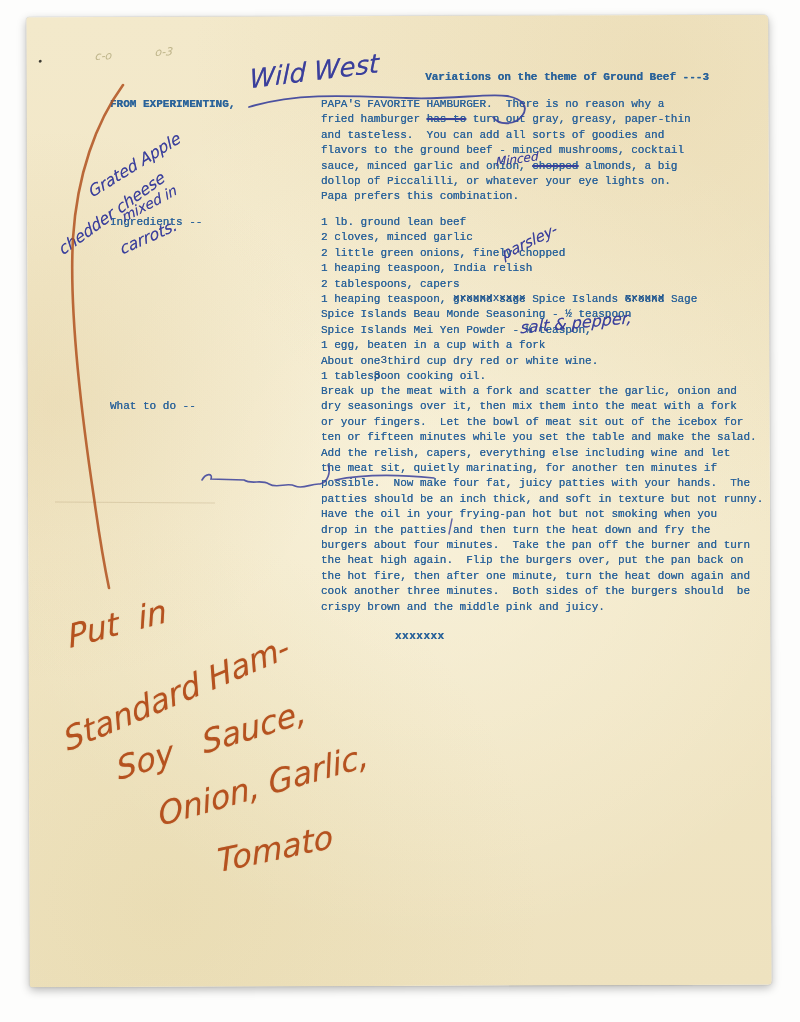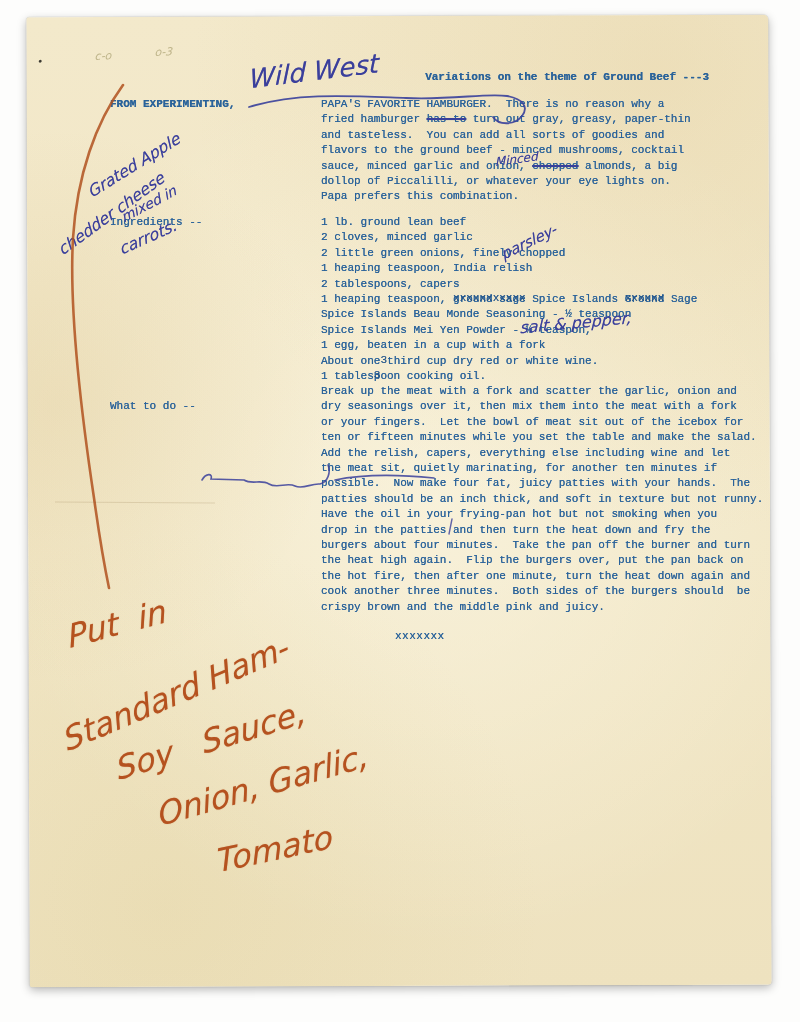--- a/index.html
+++ b/index.html
@@ -16,21 +16,21 @@
         border-radius:3px 5px 4px 3px;
         transform:rotate(-.2deg);}
   .crease{position:absolute;height:1px;background:rgba(125,100,55,.18);}
   
   .typed{position:absolute;font-family:"Liberation Mono","DejaVu Sans Mono",monospace;
          font-size:11px;line-height:15.4px;color:#29629a;white-space:pre;
          text-shadow:0 0 .6px rgba(41,98,154,.78), .3px .3px 0 rgba(41,98,154,.25);}
   .header{left:297px;top:70px;width:412px;text-align:right;font-weight:bold;}
   .sec-label{left:110px;}
   .sec-lines{left:297px;margin-left:24px;}
-  .footer-mark{left:395px;top:629px;font-weight:normal;letter-spacing:.5px;}
+  .footer-mark{left:395px;top:629px;font-weight:bold;letter-spacing:.5px;}
   .st{text-decoration:line-through;text-decoration-thickness:1.6px;text-decoration-color:#39409b;}
   .to{position:relative;display:inline-block;}
   .to .ov{position:absolute;left:0;top:-1px;color:#1d4f86;opacity:.92;}
   
   .hw{position:absolute;transform-origin:0 0;white-space:pre;
       font-family:"DejaVu Sans",sans-serif;font-style:italic;}
   .blue-hw{color:#3a3f9c;text-shadow:0 0 .5px rgba(58,63,156,.55);}
   .orange-hw{color:#b5521f;text-shadow:0 0 1px rgba(181,82,31,.45);font-weight:500;}
   .pencil-hw{color:rgba(148,138,86,.55);}
   .dot-hw{color:#3c3a32;font-style:normal;}

